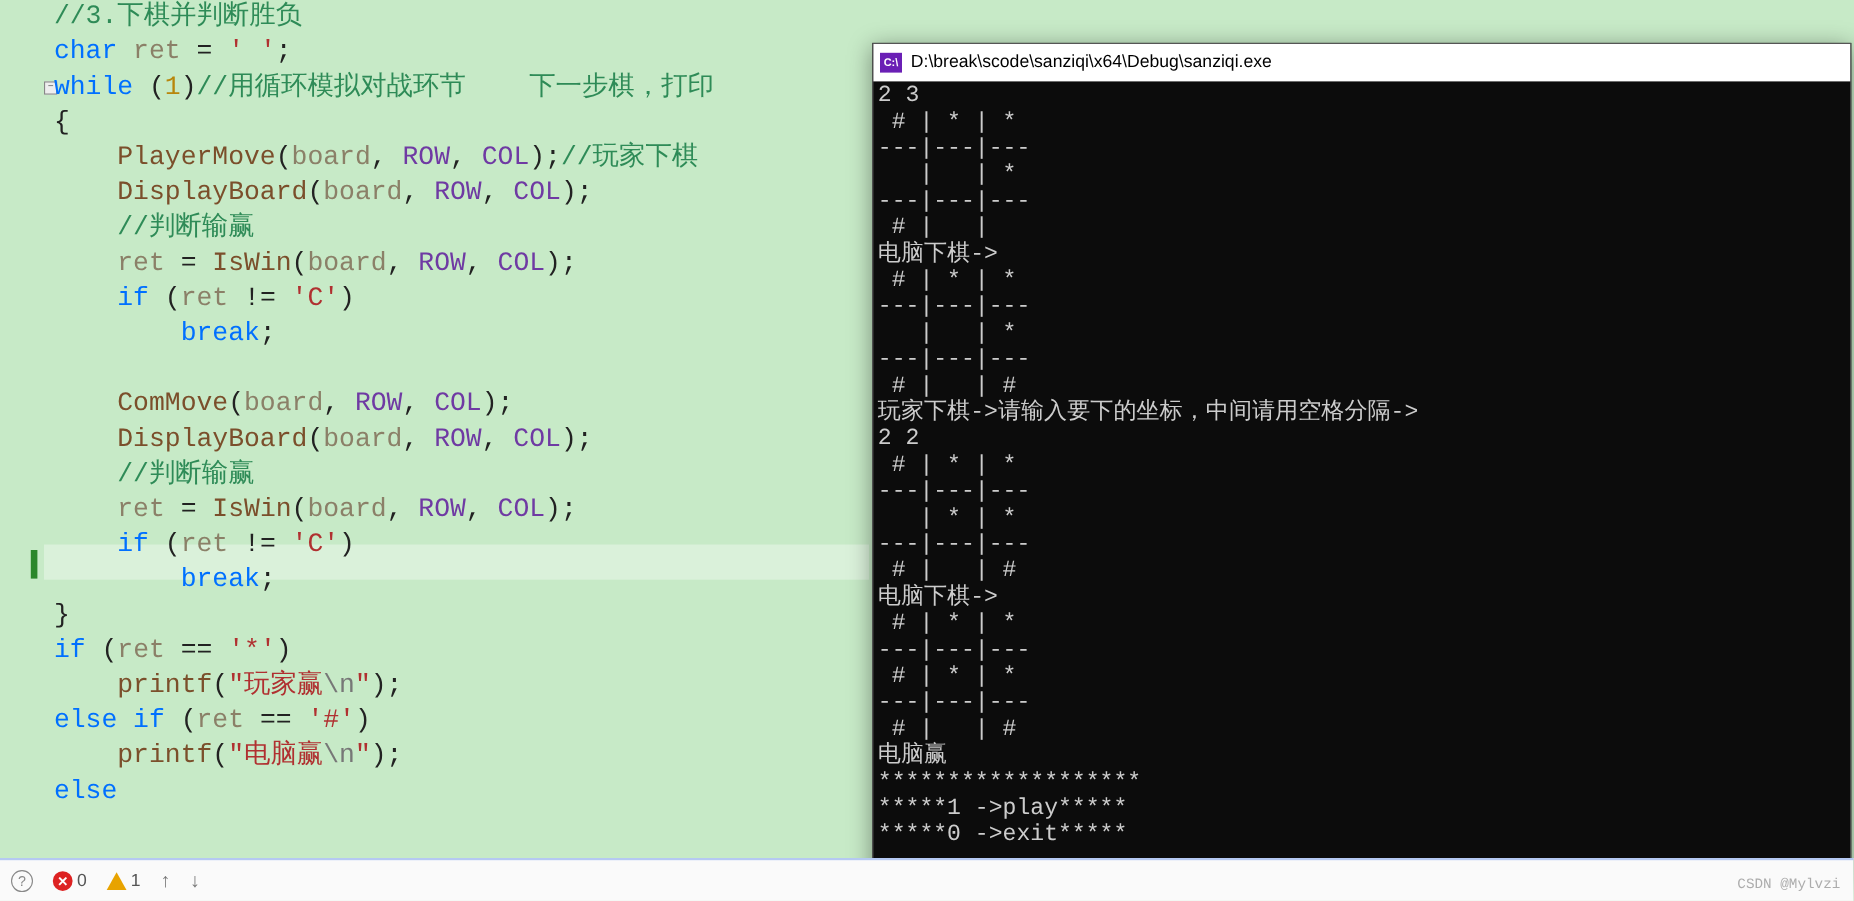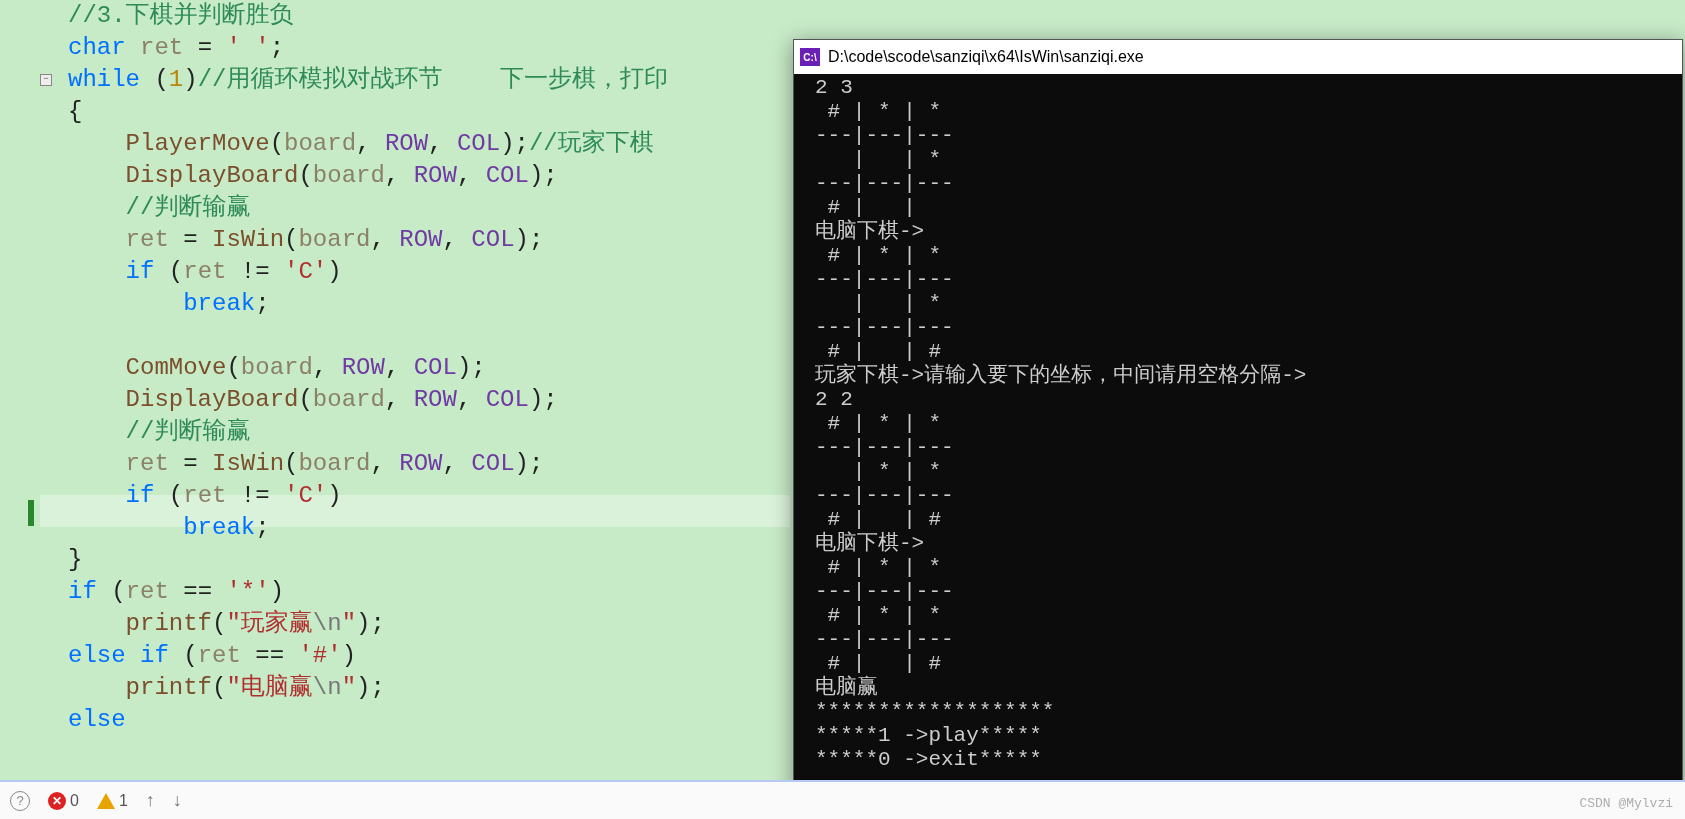--- a/index.html
+++ b/index.html
@@ -43,21 +43,21 @@
     height: 12px;
     border: 1px solid #888;
     background: #eee;
     font-size: 9px;
     line-height: 9px;
     text-align: center;
     color: #555;
   }
   .code-area {
     position: absolute;
-    left: 68px;
+    left: 49px;
     top: 0;
     font-size: 24px;
     line-height: 32px;
     white-space: pre;
   }
   .hl-current {
     position: absolute;
     left: 40px;
     top: 495px;
     height: 32px;
@@ -122,21 +122,21 @@
     height: 18px;
     background: #6a1fb5;
     color: #fff;
     font-size: 10px;
     display: flex;
     align-items: center;
     justify-content: center;
     font-weight: bold;
   }
   .console-body {
-    padding: 2px 21px;
+    padding: 2px 4px;
     color: #ccc;
     font-family: "NSimSun","SimSun","Courier New",monospace;
     font-size: 21px;
     line-height: 24px;
     white-space: pre;
   }
   .watermark {
     position: absolute;
     right: 12px;
     bottom: 8px;
@@ -175,21 +175,21 @@
 <span class="kw">if</span> <span class="plain">(</span><span class="id">ret</span><span class="plain"> == </span><span class="str">'*'</span><span class="plain">)</span>
     <span class="fn">printf</span><span class="plain">(</span><span class="str">"玩家赢</span><span class="esc">\n</span><span class="str">"</span><span class="plain">);</span>
 <span class="kw">else if</span> <span class="plain">(</span><span class="id">ret</span><span class="plain"> == </span><span class="str">'#'</span><span class="plain">)</span>
     <span class="fn">printf</span><span class="plain">(</span><span class="str">"电脑赢</span><span class="esc">\n</span><span class="str">"</span><span class="plain">);</span>
 <span class="kw">else</span></div>
 </div>
 
 <div class="console">
   <div class="console-title">
     <span class="console-icon">C:\</span>
-    <span>D:\code\scode\sanziqi\x64\IsWin\sanziqi.exe</span>
+    <span>D:\break\scode\sanziqi\x64\Debug\sanziqi.exe</span>
   </div>
   <div class="console-body">2 3
  # | * | *
 ---|---|---
    |   | *
 ---|---|---
  # |   |
 电脑下棋-&gt;
  # | * | *
 ---|---|---

